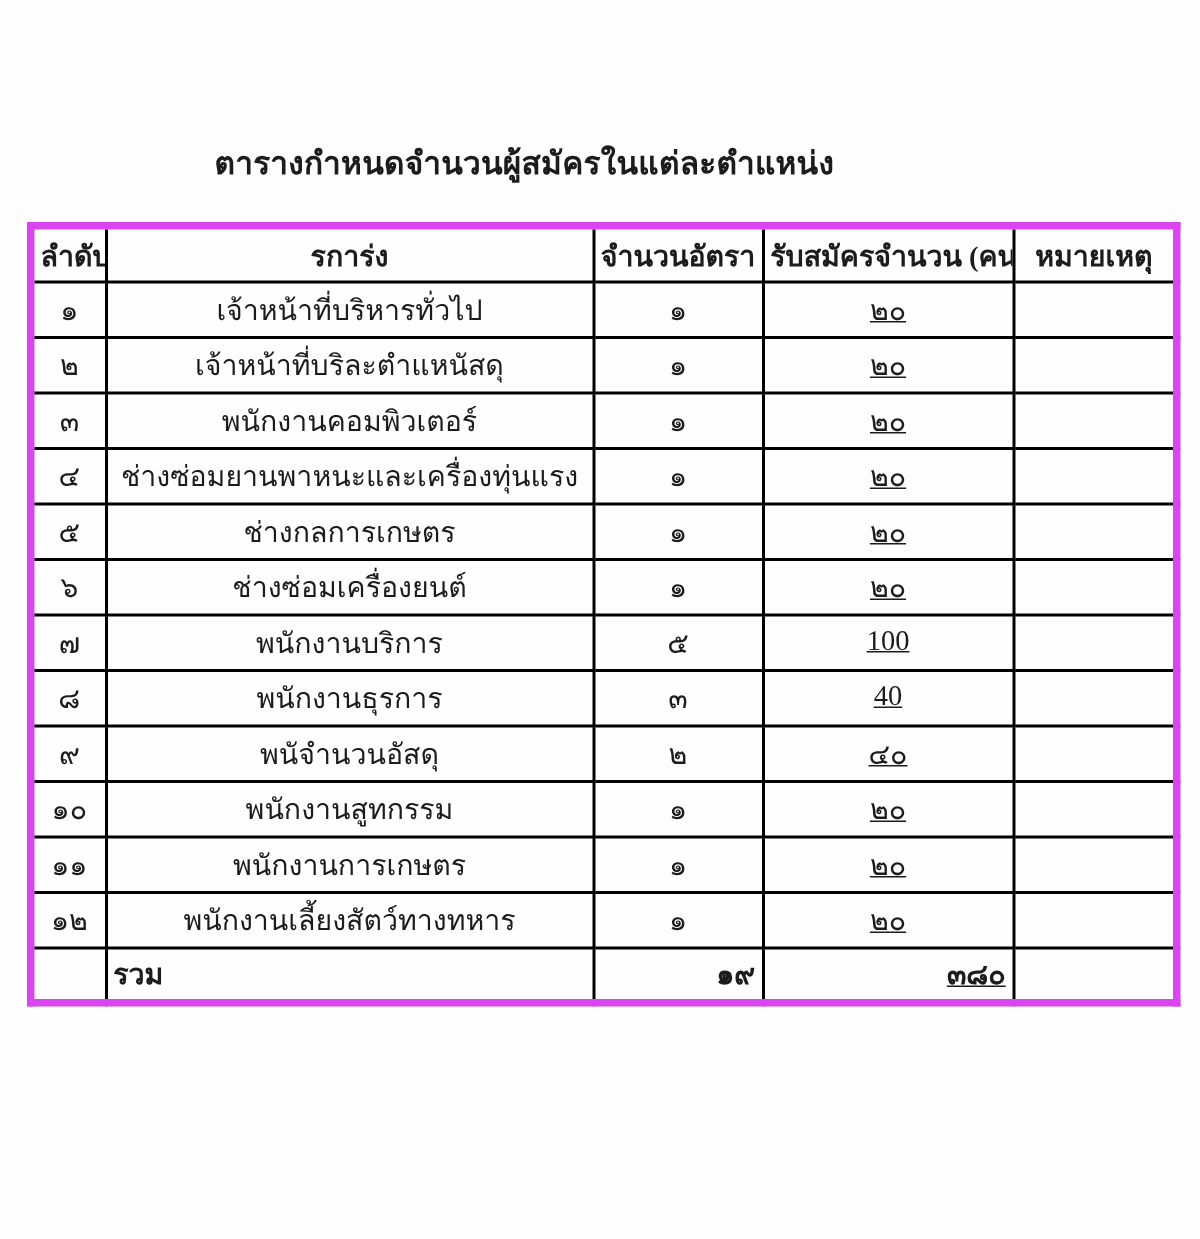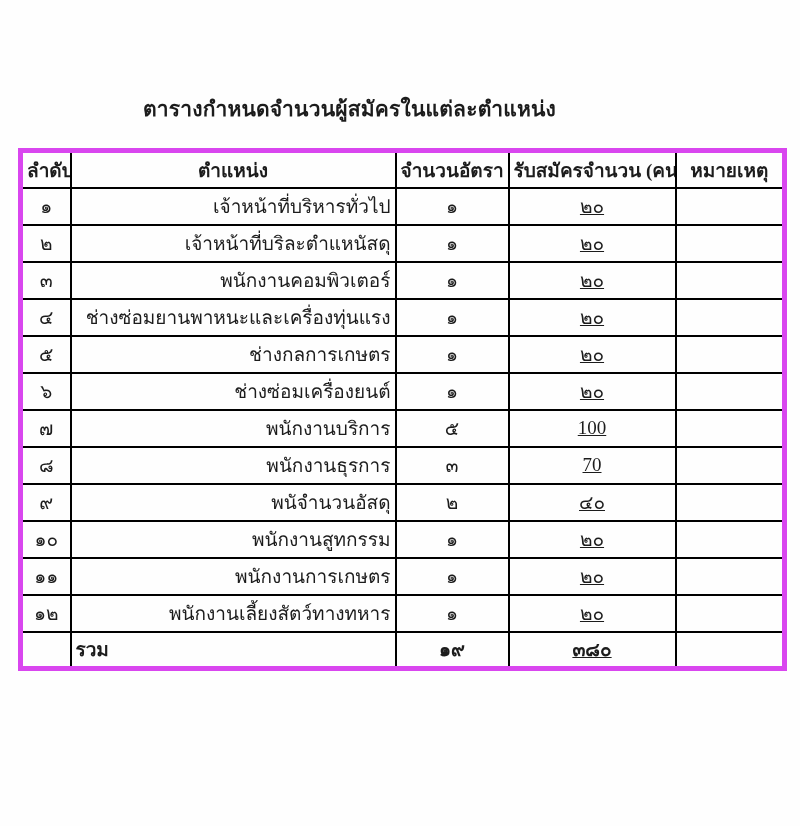--- a/index.html
+++ b/index.html
@@ -50,46 +50,46 @@
   }
   table.main-table tr.total-row td {
     border-bottom: 3px solid #000000;
   }
   th.h-cell {
     font-weight: bold;
     text-align: center;
     font-size: 19px;
   }
   td.c-no { text-align: center; }
-  td.c-pos { text-align: right; padding-left: 7px; }
+  td.c-pos { text-align: center; padding-left: 7px; }
   td.c-num { text-align: center; }
   td.c-app { text-align: center; text-decoration: underline; }
   td.c-rem { text-align: center; }
-  tr.total-row td { font-weight: bold; }
+  tr.total-row td { font-weight: bold; text-align: right; }
   tr.total-row td.c-pos { text-align: left; }
 </style>
 </head>
 <body>
 
 <div class="page">
 
   <div class="doc-title">ตารางกำหนดจำนวนผู้สมัครในแต่ละตำแหน่ง</div>
 
   <table class="main-table">
     <colgroup>
       <col style="width:50px">
       <col style="width:325px">
       <col style="width:113px">
       <col style="width:167px">
       <col style="width:109px">
     </colgroup>
     <thead>
       <tr>
         <th class="h-cell">ลำดับ</th>
-        <th class="h-cell">ตำแหน่ง</th>
+        <th class="h-cell">รการ่ง</th>
         <th class="h-cell">จำนวนอัตรา</th>
         <th class="h-cell">รับสมัครจำนวน (คน)</th>
         <th class="h-cell">หมายเหตุ</th>
       </tr>
     </thead>
     <tbody id="table-body">
       <tr>
         <td class="c-no">๑</td>
         <td class="c-pos">เจ้าหน้าที่บริหารทั่วไป</td>
         <td class="c-num">๑</td>
@@ -135,21 +135,21 @@
         <td class="c-no">๗</td>
         <td class="c-pos">พนักงานบริการ</td>
         <td class="c-num">๕</td>
         <td class="c-app">100</td>
         <td class="c-rem"></td>
       </tr>
       <tr>
         <td class="c-no">๘</td>
         <td class="c-pos">พนักงานธุรการ</td>
         <td class="c-num">๓</td>
-        <td class="c-app">70</td>
+        <td class="c-app">40</td>
         <td class="c-rem"></td>
       </tr>
       <tr>
         <td class="c-no">๙</td>
         <td class="c-pos">พนัจำนวนอัสดุ</td>
         <td class="c-num">๒</td>
         <td class="c-app">๔๐</td>
         <td class="c-rem"></td>
       </tr>
       <tr>

